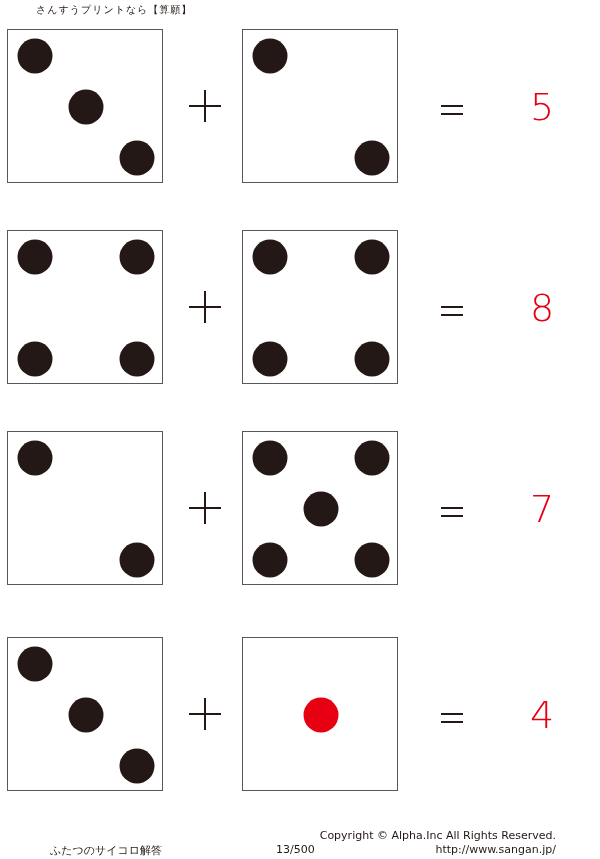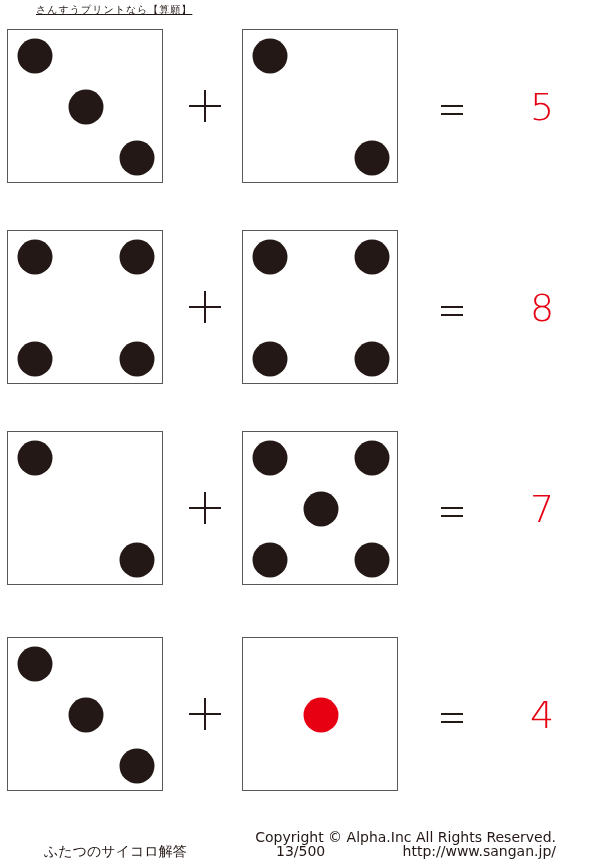--- a/index.html
+++ b/index.html
@@ -1,29 +1,29 @@
 <!DOCTYPE html>
 <html><head>
 <meta charset="utf-8">
 <style>
   html,body{margin:0;padding:0;background:#fff;}
   body{width:600px;height:859px;position:relative;overflow:hidden;font-family:"DejaVu Sans",sans-serif;color:#231815;}
-  .hdr{position:absolute;left:36px;top:3px;font-size:10px;letter-spacing:1px;color:#231815;text-decoration:underline;}
+  .hdr{position:absolute;left:36px;top:3px;font-size:10px;letter-spacing:1px;color:#231815;}
   .die{position:absolute;width:156px;height:154px;border:1.5px solid #595757;box-sizing:border-box;background:#fff;}
   .pip{position:absolute;width:35px;height:35px;border-radius:50%;background:#231815;transform:translate(-50%,-50%);}
   .pip.red{background:#e60012;}
   .plus{position:absolute;width:32px;height:32px;}
   .plus:before,.plus:after{content:"";position:absolute;background:#231815;}
   .plus:before{left:0;right:0;top:15px;height:1.6px;}
   .plus:after{top:0;bottom:0;left:15px;width:1.6px;}
   .eq{position:absolute;width:22px;height:10px;}
   .eq:before,.eq:after{content:"";position:absolute;left:0;right:0;height:1.8px;background:#231815;}
   .eq:before{top:0;} .eq:after{bottom:0;}
   .ans{position:absolute;width:40px;text-align:center;font-family:"DejaVu Sans",sans-serif;font-weight:200;font-size:38px;line-height:40px;color:#e60012;}
-  .foot{position:absolute;font-size:14px;color:#231815;}
+  .foot{position:absolute;font-size:11px;color:#231815;}
 </style>
 </head>
 <body>
 
 <div class="hdr">さんすうプリントなら【算願】</div>
 
 <div id="rows">
     <div class="die" style="left: 7px; top: 29px;">
       <div class="pip" style="left: 27px; top: 26px;"></div>
       <div class="pip" style="left: 78px; top: 77px;"></div>
@@ -71,16 +71,16 @@
       <div class="pip" style="left: 129px; top: 128px;"></div>
     </div>
     <div class="die" style="left: 242px; top: 637px;">
       <div class="pip red" style="left: 78px; top: 77px;"></div>
     </div>
     <div class="plus" style="left: 189px; top: 698px;"></div>
     <div class="eq" style="left: 441px; top: 713px;"></div>
     <div class="ans" style="left: 522px; top: 695px;">4</div>
   </div>
 
-<div class="foot" style="left:44px;top:843px;font-family:Liberation Mono, monospace;">ふたつのサイコロ解答</div>
+<div class="foot" style="left:50px;top:843px;font-family:Liberation Mono, monospace;">ふたつのサイコロ解答</div>
 <div class="foot" style="left:276px;top:843px;">13/500</div>
 <div class="foot" style="right:44px;top:829px;text-align:right;">Copyright ©  Alpha.Inc All Rights Reserved.</div>
 <div class="foot" style="right:44px;top:843px;">http://www.sangan.jp/</div>
 
 </body></html>

